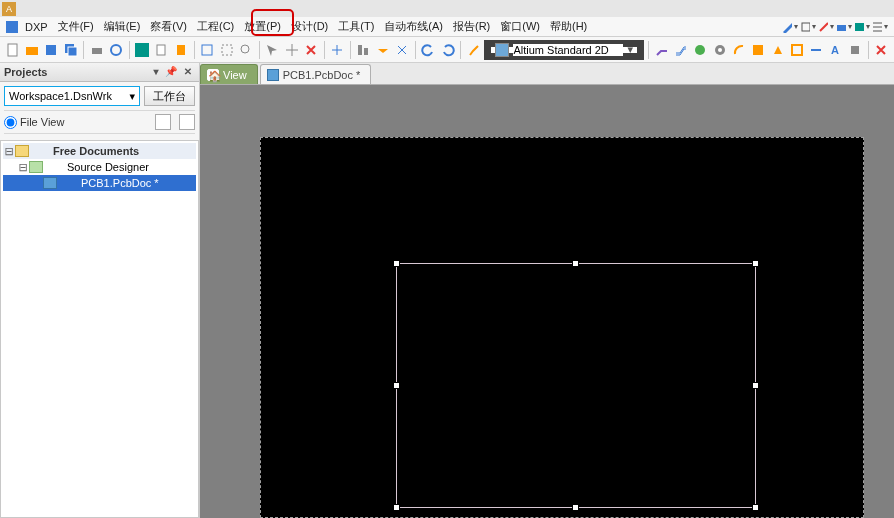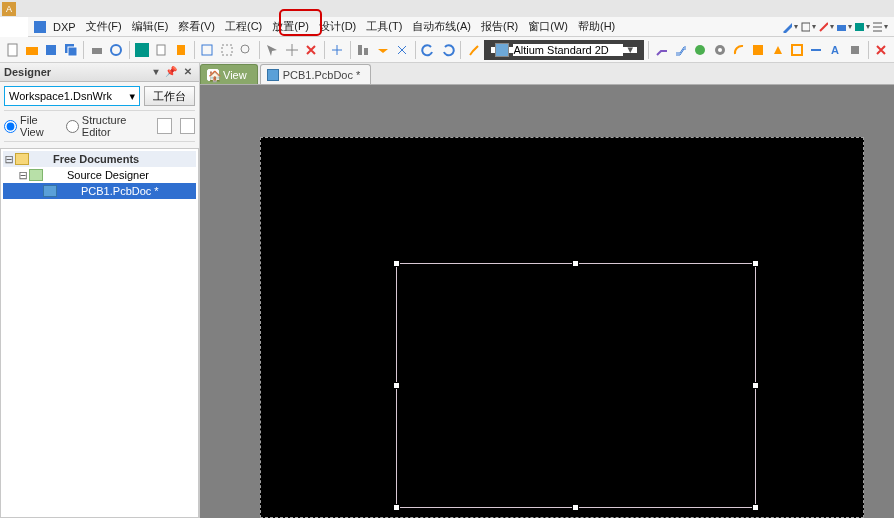--- a/index.html
+++ b/index.html
@@ -4,21 +4,21 @@
 <style>
   * { box-sizing: border-box; margin: 0; padding: 0; font-family: "Microsoft YaHei", Tahoma, sans-serif; font-size: 11px; }
   body { width: 894px; height: 518px; background: #fff; overflow: hidden; }
 
   
   .titlebar { height: 17px; background: #e6e6e6; display: flex; align-items: center; padding-left: 2px; color: #6a6a6a; }
   .titlebar .logo { width: 14px; height: 14px; background: #d69b3a; margin-right: 4px; display:flex;align-items:center;justify-content:center;color:#fff;font-size:9px; }
   .titlebar .txt { white-space: nowrap; }
 
   
-  .menubar { height: 20px; background: #f7f7f7; border-bottom: 1px solid #d0d0d0; display: flex; align-items: center; padding-left: 4px; gap: 0; position: relative; margin-left: 28px; }
+  .menubar { height: 20px; background: #f7f7f7; border-bottom: 1px solid #d0d0d0; display: flex; align-items: center; padding-left: 4px; gap: 0; position: relative; }
   .menubar .mgroup { display:flex;align-items:center; }
   .menubar .mitem { padding: 2px 5px; color: #222; cursor: default; white-space: nowrap; }
   .menubar .right-tools { margin-left: auto; display:flex; gap:2px; padding-right:6px;}
   .mini-icon { width:16px; height:16px; display:inline-flex;align-items:center;justify-content:center; }
   .drop-arrow::after { content:"▾"; font-size:8px; color:#555; margin-left:2px; }
 
   .red-highlight { position:absolute; left:251px; top:-8px; width:43px; height:27px; border:2px solid #d40000; border-radius:5px; pointer-events:none; }
 
   
   .toolbar { height: 26px; background:#f7f7f7; border-bottom:1px solid #d0d0d0; display:flex;align-items:center; padding:0 4px; gap:2px; }
@@ -332,42 +332,38 @@
   <span class="tbtn">
       <svg width="14" height="14">
         <path d="M3 3l8 8M11 3l-8 8" stroke="#e53935" stroke-width="2"></path>
       </svg>
     </span>
 </div>
 
 <div class="main">
   <div class="sidebar">
     <div class="panel-head">
-      <span>Designer</span>
+      <span>Projects</span>
       <span class="spacer"></span>
       <span class="pbtn">▾</span>
       <span class="pbtn">📌</span>
       <span class="pbtn">✕</span>
     </div>
     <div class="proj-body">
       <div class="row">
         <div class="ws-select">
           <span>Workspace1.DsnWrk</span>
           <span>▾</span>
         </div>
         <div class="btn">工作台</div>
       </div>
       <div class="view-radios">
         <label>
             <input type="radio" checked="" style=""> 
             <span>File View</span>
-          </label>
-        <label>
-            <input type="radio" style=""> 
-            <span>Structure Editor</span>
           </label>
         <span class="sq-icon"></span>
         <span class="sq-icon" style="margin-left:2px;"></span>
       </div>
     </div>
     <div class="tree">
       <div class="tree-inner">
         <div class="tn lvl0">
           <span class="tw">⊟</span>
           <span class="ticon folder-y"></span>

